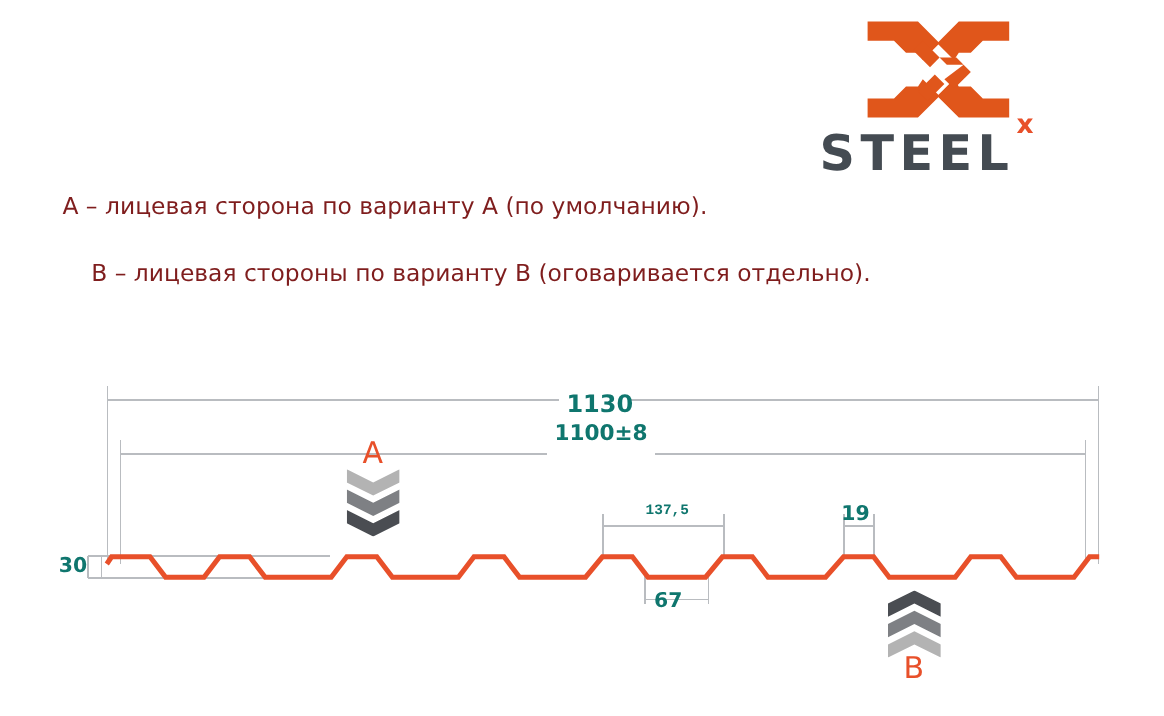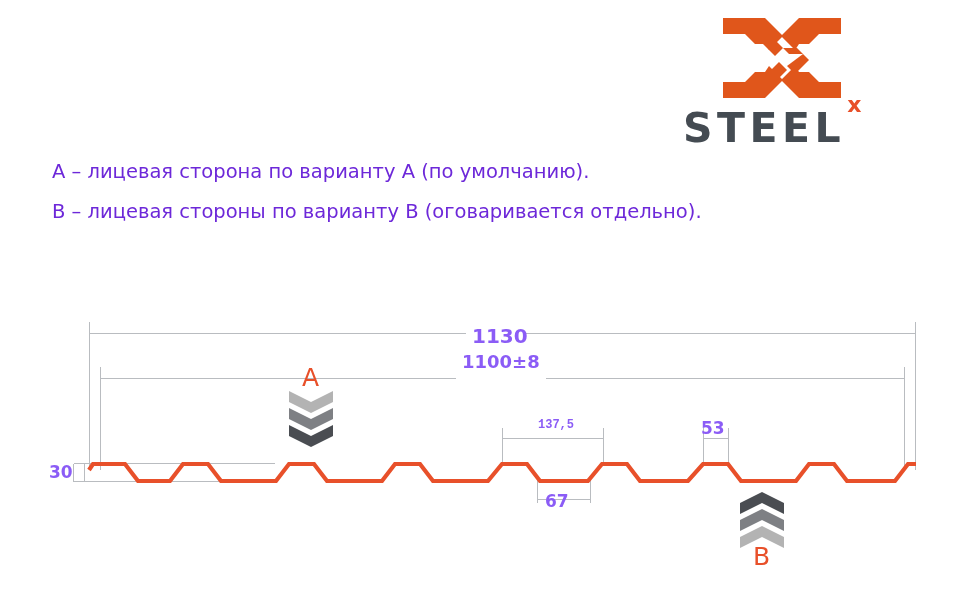--- a/index.html
+++ b/index.html
@@ -56,45 +56,45 @@
     line-height: 1;
     position: relative;
     top: -14px;
     left: 2px;
   }
 
   
   .caption-line {
     position: absolute;
     left: 52px;
-    color: #6d28d9;
+    color: #7f1d1d;
     font-family: "DejaVu Sans", sans-serif;
     font-size: 19.5px;
     font-weight: 400;
     white-space: nowrap;
     letter-spacing: 0px;
   }
   #caption-a { top: 160px; }
-  #caption-b { top: 200px; }
+  #caption-b { top: 216px; margin-left: 24px; }
 
   
   #drawing {
     position: absolute;
     left: 0;
     top: 0;
     width: 970px;
     height: 597px;
   }
 
   
   .dim-label {
     position: absolute;
     font-family: "DejaVu Sans", sans-serif;
     font-weight: bold;
-    color: #8b5cf6;
+    color: #0f766e;
     white-space: nowrap;
     text-align: center;
   }
   #dim-1130-label {
     left: 472px; top: 324px;
     font-size: 20px;
   }
   #dim-1100-label {
     left: 462px; top: 351px;
     font-size: 18px;
@@ -251,21 +251,21 @@
       847,481
       895,481
       908,464
       916,464
     " fill="none" stroke="#e8502a" stroke-width="4.2" stroke-linejoin="miter" stroke-linecap="butt"></polyline>
 </svg>
 
 <div id="dim-1130-label" class="dim-label">1130</div>
 <div id="dim-1100-label" class="dim-label">1100±8</div>
 <div id="dim-1375-label" class="dim-label">137,5</div>
-<div id="dim-32-label" class="dim-label">53</div>
+<div id="dim-32-label" class="dim-label">19</div>
 <div id="dim-67-label" class="dim-label">67</div>
 <div id="dim-20-label" class="dim-label">30</div>
 
 <div id="variant-a-letter" class="variant-letter">А</div>
 <svg id="variant-a-chevrons" viewBox="0 0 44 56" xmlns="http://www.w3.org/2000/svg">
   <path d="M0,0 L22,11 L44,0 L44,11 L22,22 L0,11 Z" fill="#b3b3b3"></path>
   <path d="M0,17 L22,28 L44,17 L44,28 L22,39 L0,28 Z" fill="#7e8084"></path>
   <path d="M0,34 L22,45 L44,34 L44,45 L22,56 L0,45 Z" fill="#4a4d52"></path>
 </svg>
 

